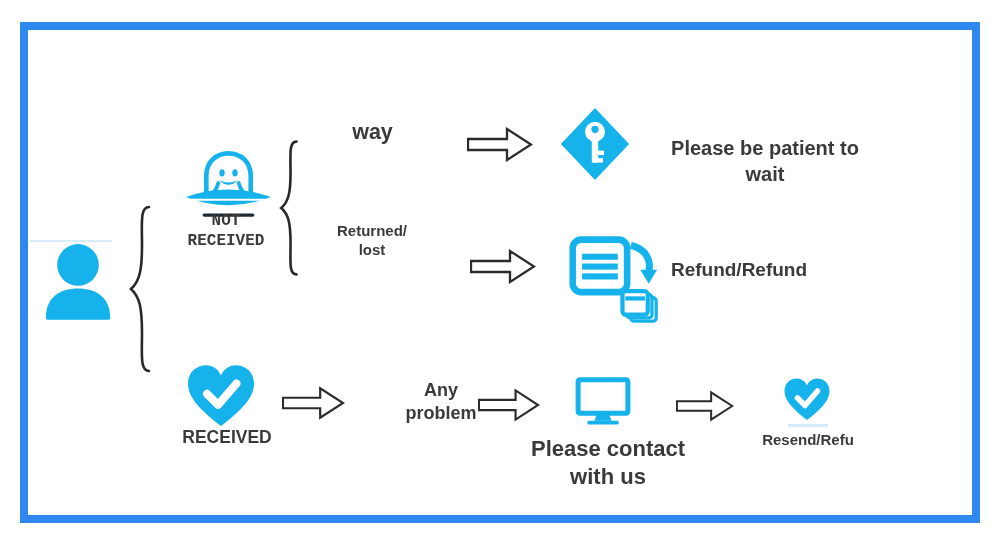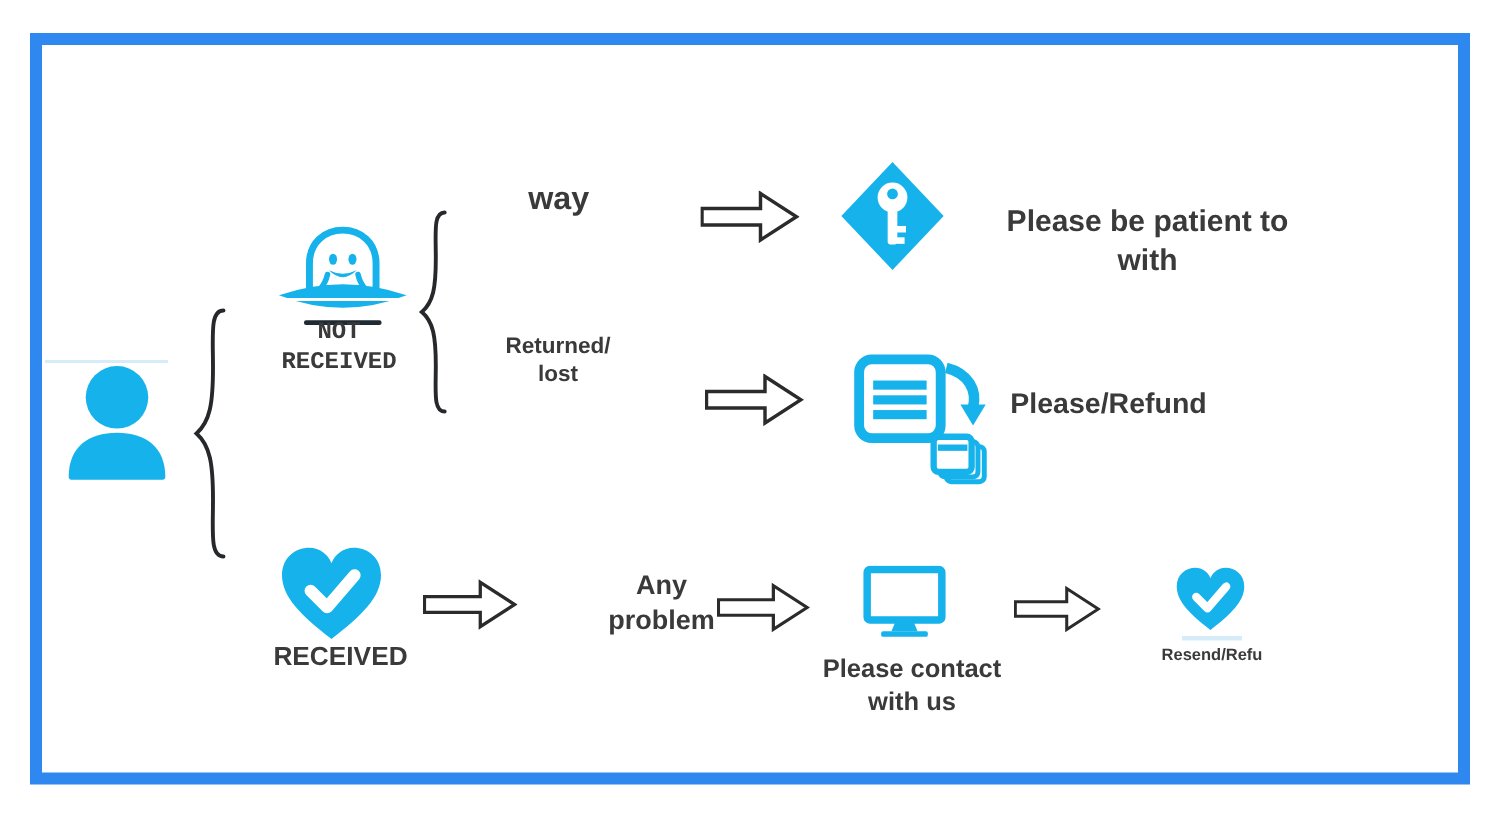--- a/index.html
+++ b/index.html
@@ -76,21 +76,21 @@
     <polygon class="cyan-fill" points="38,2 74,40 38,78 2,40"></polygon>
     <circle class="white-fill" cx="38" cy="27" r="10.5"></circle>
     <circle class="cyan-fill" cx="38" cy="24.5" r="3.8"></circle>
     <rect class="white-fill" x="34.6" y="35" width="6.8" height="25" rx="2"></rect>
     <rect class="white-fill" x="41" y="47" width="6.5" height="4.6"></rect>
     <rect class="white-fill" x="41" y="55" width="5.5" height="4.6"></rect>
   </svg>
 
   <div class="abs txt" style="left:643px;top:136px;width:244px;font-size:20px;">
     <div>Please be patient to</div>
-    <div>with</div>
+    <div>wait</div>
   </div>
 
   <div class="abs txt" style="left:302px;top:221px;width:140px;font-size:15px;">
     <div>Returned/</div>
     <div>lost</div>
   </div>
 
   <svg class="abs" style="left:470px;top:249px;" width="66" height="35" viewBox="0 0 66 35">
     <polygon class="arrow-shape" points="1,12 40,12 40,2 64,17.5 40,33 40,23 1,23"></polygon>
   </svg>
@@ -102,21 +102,21 @@
     <rect class="cyan-fill" x="16" y="42" width="38" height="6.5"></rect>
     <path class="cyan-stroke" stroke-width="7.5" d="M 68,12 C 84,16 90,28 87,40"></path>
     <polygon class="cyan-fill" points="78,38 96,38 87,53"></polygon>
     <rect class="cyan-stroke" style="fill:#fff" stroke-width="3.5" x="68" y="68" width="27" height="25" rx="3.5"></rect>
     <rect class="cyan-stroke" style="fill:#fff" stroke-width="3.5" x="63.5" y="64.5" width="27" height="25" rx="3.5"></rect>
     <rect class="cyan-stroke" style="fill:#fff" stroke-width="4.5" x="59" y="61" width="27" height="25" rx="3.5"></rect>
     <rect class="cyan-fill" x="62" y="66.5" width="21" height="4.5"></rect>
   </svg>
 
   <div class="abs txt" style="left:664px;top:258px;width:150px;font-size:19px;">
-    <div>Please/Refund</div>
+    <div>Refund/Refund</div>
   </div>
 
   <svg class="abs" style="left:183px;top:363px;" width="76" height="66" viewBox="0 0 100 90">
     <path class="cyan-fill" d="M50,86 C23,65 5,48 5,28 C5,12 17,3 30,3 C39,3 47,9 50,17 C53,9 61,3 70,3 C83,3 95,12 95,28 C95,48 77,65 50,86 Z"></path>
     <path d="M31,42 L46,57 L71,28" stroke="#ffffff" stroke-width="11" fill="none" stroke-linecap="round" stroke-linejoin="round"></path>
   </svg>
 
   <div class="abs txt" style="left:172px;top:426px;width:110px;font-size:17.5px;">
     <div>RECEIVED</div>
   </div>
@@ -133,33 +133,33 @@
   <svg class="abs" style="left:478px;top:388px;" width="62" height="34" viewBox="0 0 66 35">
     <polygon class="arrow-shape" points="1,12 40,12 40,2 64,17.5 40,33 40,23 1,23"></polygon>
   </svg>
 
   <svg class="abs" style="left:575px;top:377px;" width="56" height="49" viewBox="0 0 90 78">
     <rect class="cyan-stroke" style="fill:#fff" stroke-width="8" x="5" y="4" width="80" height="54" rx="3"></rect>
     <polygon class="cyan-fill" points="36,58 54,58 59,70 31,70"></polygon>
     <rect class="cyan-fill" x="20" y="70" width="50" height="6" rx="2"></rect>
   </svg>
 
-  <div class="abs txt" style="left:528px;top:435px;width:160px;font-size:17px;">
+  <div class="abs txt" style="left:528px;top:435px;width:160px;font-size:22px;">
     <div>Please contact</div>
     <div>with us</div>
   </div>
 
   <svg class="abs" style="left:676px;top:390px;" width="58" height="32" viewBox="0 0 66 35">
     <polygon class="arrow-shape" points="1,12 40,12 40,2 64,17.5 40,33 40,23 1,23"></polygon>
   </svg>
 
   <svg class="abs" style="left:781px;top:377px;" width="52" height="45" viewBox="0 0 100 90">
     <path class="cyan-fill" d="M50,86 C23,65 5,48 5,28 C5,12 17,3 30,3 C39,3 47,9 50,17 C53,9 61,3 70,3 C83,3 95,12 95,28 C95,48 77,65 50,86 Z"></path>
     <path d="M31,42 L46,57 L71,28" stroke="#ffffff" stroke-width="11" fill="none" stroke-linecap="round" stroke-linejoin="round"></path>
   </svg>
 
   <div class="abs faintline" style="left:788px;top:424px;width:40px;height:3px;"></div>
 
-  <div class="abs txt" style="left:737px;top:430px;width:142px;font-size:11px;line-height:1.32;">
+  <div class="abs txt" style="left:737px;top:430px;width:142px;font-size:15px;line-height:1.32;">
     <div>Resend/Refu</div>
   </div>
 
 </div>
 
 </body></html>

